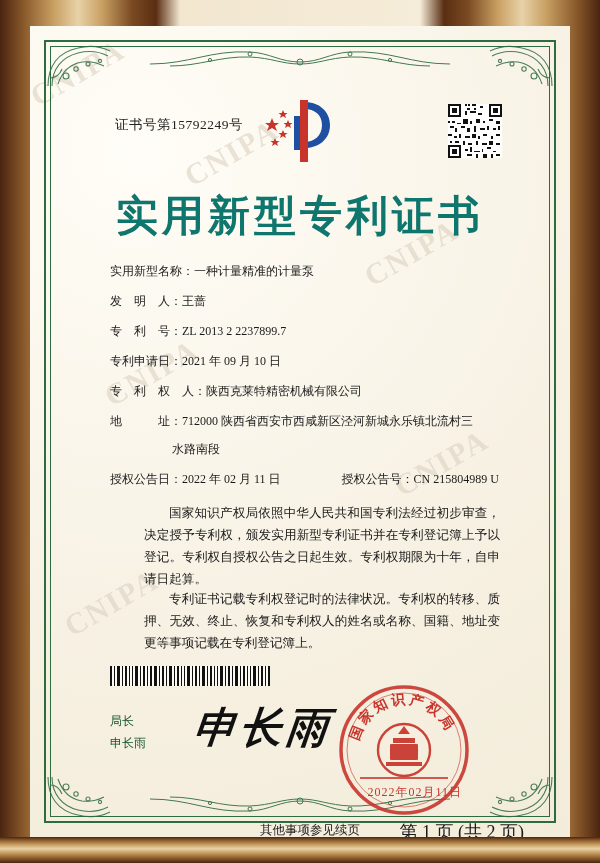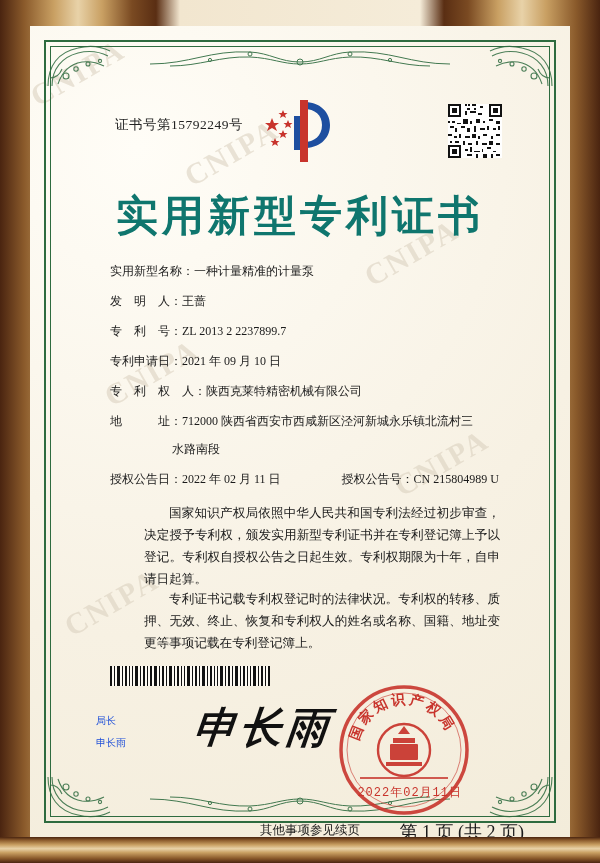--- a/index.html
+++ b/index.html
@@ -118,39 +118,39 @@
   }
   .p1{top:432px;text-indent:25px;}
   .p2{top:518px;text-indent:25px;}
 
   .barcode{
     position:absolute;left:34px;top:596px;width:160px;height:20px;
   }
   .barcode svg{display:block;width:160px;height:20px;}
 
   .signblock{
-    position:absolute;left:20px;top:640px;
-    font-size:10px;line-height:22px;color:#1d4ed8;
+    position:absolute;left:34px;top:640px;
+    font-size:12px;line-height:22px;color:#14532d;
     font-family:"Liberation Serif","DejaVu Serif",serif;
   }
   .signature{
     position:absolute;left:118px;top:630px;
     font-size:42px;color:#111;letter-spacing:4px;
     font-family:"Liberation Serif","DejaVu Serif",serif;
     font-style:italic;font-weight:bold;transform:skewX(-6deg);
   }
 
   .seal{
     position:absolute;right:52px;top:612px;width:136px;height:136px;
   }
   .seal svg{display:block;width:136px;height:136px;}
   .sealdate{
     position:absolute;right:62px;top:714px;
     color:#c8342c;font-size:12px;letter-spacing:1px;
-    font-family:Liberation Mono, monospace;
+    font-family:Liberation Serif, serif;
   }
 
   .pageno{
     position:absolute;left:0;right:0;top:750px;text-align:right;
     font-size:18px;color:#1a1a1a;
     font-family:"Liberation Serif","DejaVu Serif",serif;
   }
   .footnote{
     position:absolute;left:0;right:0;bottom:-2px;text-align:center;
     font-size:12.5px;color:#1a1a1a;

